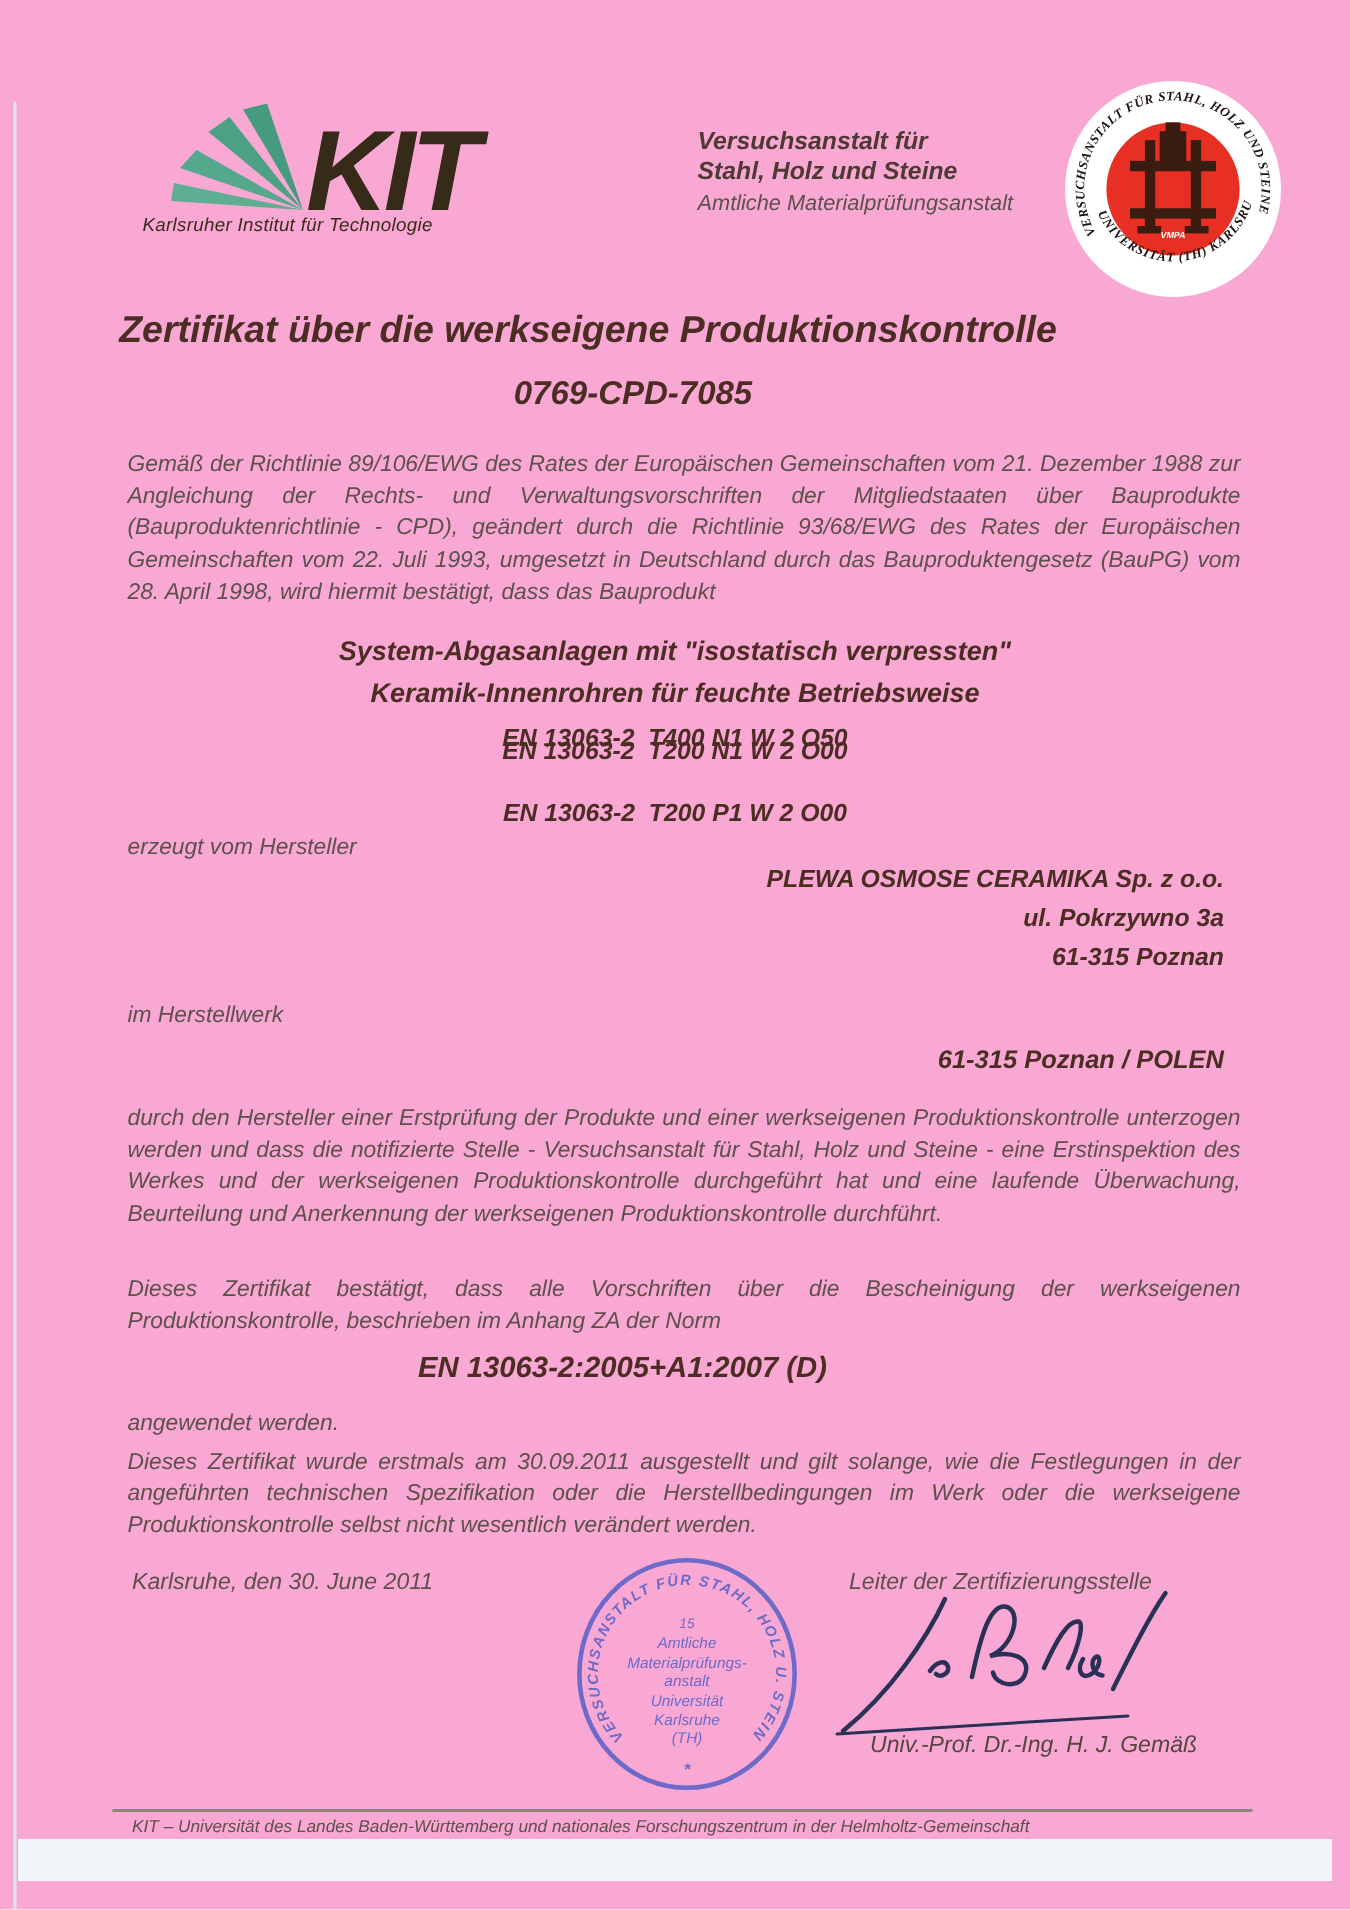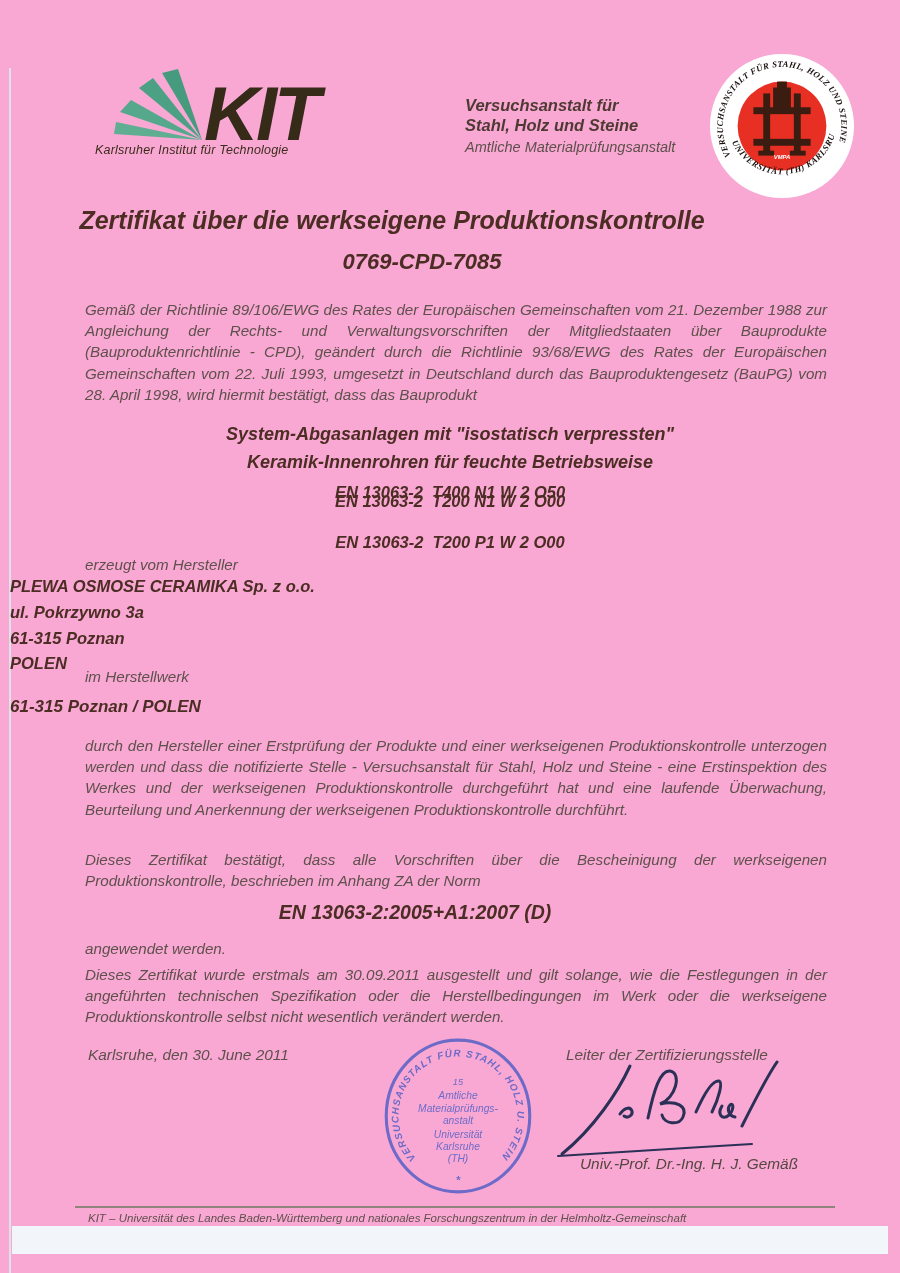--- a/index.html
+++ b/index.html
@@ -8,21 +8,21 @@
     font-family:"Liberation Sans", sans-serif; color:#5e504b; overflow:hidden;font-style:italic;
   }
   
   .scan-edge-left{position:absolute;left:9px;top:68px;width:2px;height:1205px;background:#dde3e8;}
   .scan-band-bottom{position:absolute;left:12px;top:1226px;width:876px;height:28px;background:#f2f6fa;}
 
   
   .header{position:absolute;left:0;top:0;width:900px;height:200px;}
   .logo-wrap{position:absolute;left:112px;top:68px;width:230px;}
   .logo-tagline{position:absolute;left:95px;top:143px;font-size:12.5px;color:#3b2c1a;letter-spacing:.2px;}
-  .inst-block{position:absolute;left:465px;top:84px;line-height:20px;margin-top:11px;}
+  .inst-block{position:absolute;left:465px;top:84px;line-height:20px;}
   .inst-bold{font-size:16.5px;font-weight:bold;color:#4f3a33;}
   .inst-reg{font-size:14.5px;color:#5e504b;margin-top:2px;}
   .seal-wrap{position:absolute;left:708px;top:52px;width:148px;height:148px;}
 
   
   .doc-title{position:absolute;left:0;top:206px;width:784px;text-align:center;
     font-size:25px;font-weight:bold;color:#4c2d23;}
   .cert-no{position:absolute;left:0;top:249px;width:844px;text-align:center;
     font-size:22px;font-weight:bold;color:#4c2d23;}
 
@@ -34,21 +34,21 @@
   .p4{top:964px;}
 
   .prod-line{position:absolute;left:0;width:900px;text-align:center;font-weight:bold;color:#4c2d23;font-size:18px;}
   .prod1{top:424px;} .prod2{top:452px;}
   .en-line{position:absolute;left:0;width:900px;text-align:center;font-weight:bold;color:#4c2d23;
     font-size:16.5px;white-space:pre;}
   .en1{top:483px;} .en2{top:492px;} .en3{top:533px;}
 
   .label-left{position:absolute;left:85px;font-size:15.2px;color:#5e504b;}
   .lab-manu{top:556px;} .lab-plant{top:668px;}
-  .center-bold{position:absolute;left:0;width:816px;text-align:left;font-weight:bold;color:#4c2d23;font-size:16.5px;padding-left:10px;}
+  .center-bold{position:absolute;left:0;width:816px;text-align:right;font-weight:bold;color:#4c2d23;font-size:16.5px;}
   .m1{top:577px;} .m2{top:603px;} .m3{top:629px;} .m4{top:654px;}
   .plant-line{top:697px;font-size:17px;}
 
   .norm-line{position:absolute;left:0;top:901px;width:830px;text-align:center;
     font-weight:bold;color:#4c2d23;font-size:19.5px;}
   .applied-line{position:absolute;left:85px;top:940px;font-size:15.2px;color:#5e504b;}
 
   .place-date{position:absolute;left:88px;top:1046px;font-size:15.4px;color:#5e504b;}
   .role-label{position:absolute;left:566px;top:1046px;width:270px;font-size:15.4px;color:#5e504b;}
   .stamp-wrap{position:absolute;left:376px;top:1034px;width:164px;height:164px;}
@@ -123,21 +123,20 @@
   <div class="prod-line prod1">System-Abgasanlagen mit "isostatisch verpressten"</div>
   <div class="prod-line prod2">Keramik-Innenrohren für feuchte Betriebsweise</div>
   <div class="en-line en1">EN 13063-2  T400 N1 W 2 O50</div>
   <div class="en-line en2">EN 13063-2  T200 N1 W 2 O00</div>
   <div class="en-line en3">EN 13063-2  T200 P1 W 2 O00</div>
 
   <div class="label-left lab-manu">erzeugt vom Hersteller</div>
   <div class="center-bold m1">PLEWA OSMOSE CERAMIKA Sp. z o.o.</div>
   <div class="center-bold m2">ul. Pokrzywno 3a</div>
   <div class="center-bold m3">61-315 Poznan</div>
-  <div class="center-bold m4">POLEN</div>
 
   <div class="label-left lab-plant">im Herstellwerk</div>
   <div class="center-bold plant-line">61-315 Poznan / POLEN</div>
 
   <div class="para p2">durch den Hersteller einer Erstprüfung der Produkte und einer werkseigenen Produktionskontrolle unterzogen werden und dass die notifizierte Stelle - Versuchsanstalt für Stahl, Holz und Steine - eine Erstinspektion des Werkes und der werkseigenen Produktionskontrolle durchgeführt hat und eine laufende Überwachung, Beurteilung und Anerkennung der werkseigenen Produktionskontrolle durchführt.</div>
   <div class="para p3">Dieses Zertifikat bestätigt, dass alle Vorschriften über die Bescheinigung der werkseigenen Produktionskontrolle, beschrieben im Anhang ZA der Norm</div>
 
   <div class="norm-line">EN 13063-2:2005+A1:2007 (D)</div>
   <div class="applied-line">angewendet werden.</div>
 

